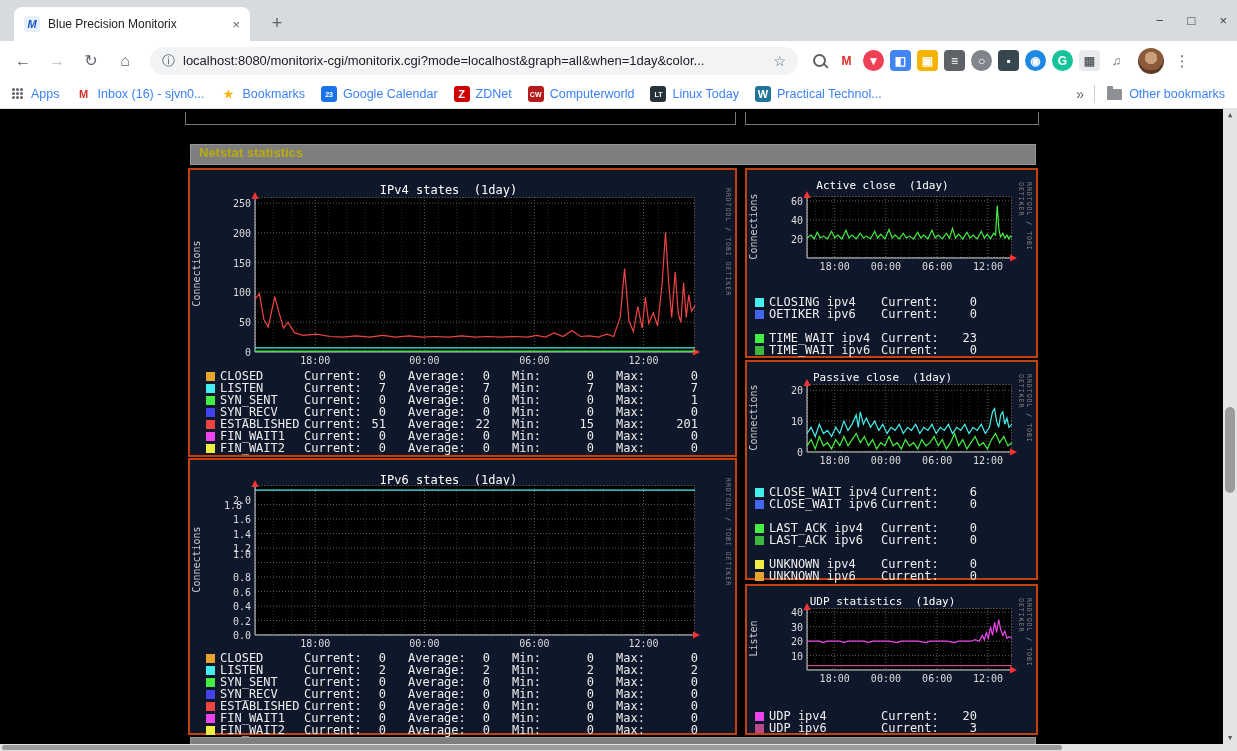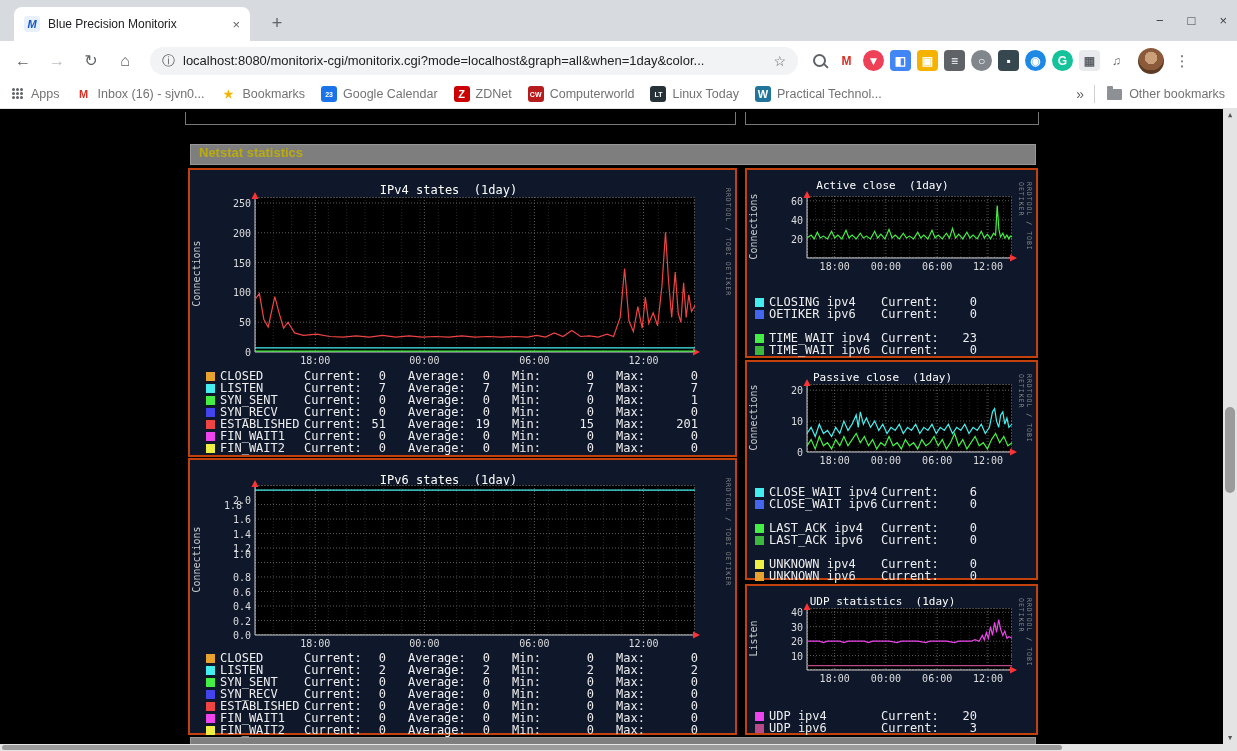--- a/index.html
+++ b/index.html
@@ -29,21 +29,21 @@
   .mag::after{content:"";position:absolute;width:6px;height:2px;background:#5f6368;transform:rotate(45deg);right:-5px;bottom:-2px;border-radius:1px;}
   .avatar{width:26px;height:26px;border-radius:50%;margin:0 8px;flex:none;background:radial-gradient(circle at 50% 38%,#c9a07a 0 30%,#8a5a3b 31% 60%,#5d3b24 61% 100%);}
   .menubtn{width:20px;display:flex;align-items:center;justify-content:center;color:#5f6368;font-size:15px;}
 
   
   .bmbar{height:28px;background:#fff;border-bottom:1px solid #e3e3e3;display:flex;align-items:center;padding:0 12px;font-size:12.5px;color:#3c4043;}
   .bm{display:flex;align-items:center;margin-right:16px;white-space:nowrap;}
   .bmitems{display:flex;align-items:center;}
   .bmicon{width:16px;height:16px;border-radius:3px;display:flex;align-items:center;justify-content:center;font-size:11px;font-weight:bold;margin-right:6px;flex:none;}
   .bmicon.tiny{font-size:7px;}
-  .bmlabel{color:#737373;}
+  .bmlabel{color:#3b82f6;}
   .grid9{display:grid;grid-template-columns:repeat(3,4px);grid-auto-rows:4px;margin-right:7px;}
   .grid9 i{width:3px;height:3px;border-radius:50%;background:#5f6368;}
   .spacerflex{flex:1;}
   .chev{color:#5f6368;font-size:14px;margin:0 10px;}
   .bmdivider{width:1px;height:18px;background:#d0d0d0;margin-right:12px;}
   .folder{width:15px;height:11px;background:#8d9095;border-radius:1px;position:relative;margin-right:7px;}
   .folder::before{content:"";position:absolute;top:-3px;left:0;width:6px;height:3px;background:#8d9095;border-radius:1px 1px 0 0;}
 
   
   .content{position:relative;height:642px;background:#000;font-family:"DejaVu Sans Mono","Liberation Mono",monospace;color:#ddd;overflow:hidden;}
@@ -283,21 +283,21 @@
             <span class="lval">0</span>
             <span class="lkey">Max:</span>
             <span class="lval">0</span>
           </div>
           <div class="lrow">
             <span class="lsw" style="background: rgb(238, 68, 68);"></span>
             <span class="llabel">ESTABLISHED</span>
             <span class="lkey">Current:</span>
             <span class="lval">51</span>
             <span class="lkey">Average:</span>
-            <span class="lval">19</span>
+            <span class="lval">22</span>
             <span class="lkey">Min:</span>
             <span class="lval">15</span>
             <span class="lkey">Max:</span>
             <span class="lval">201</span>
           </div>
           <div class="lrow">
             <span class="lsw" style="background: rgb(238, 68, 238);"></span>
             <span class="llabel">FIN_WAIT1</span>
             <span class="lkey">Current:</span>
             <span class="lval">0</span>

